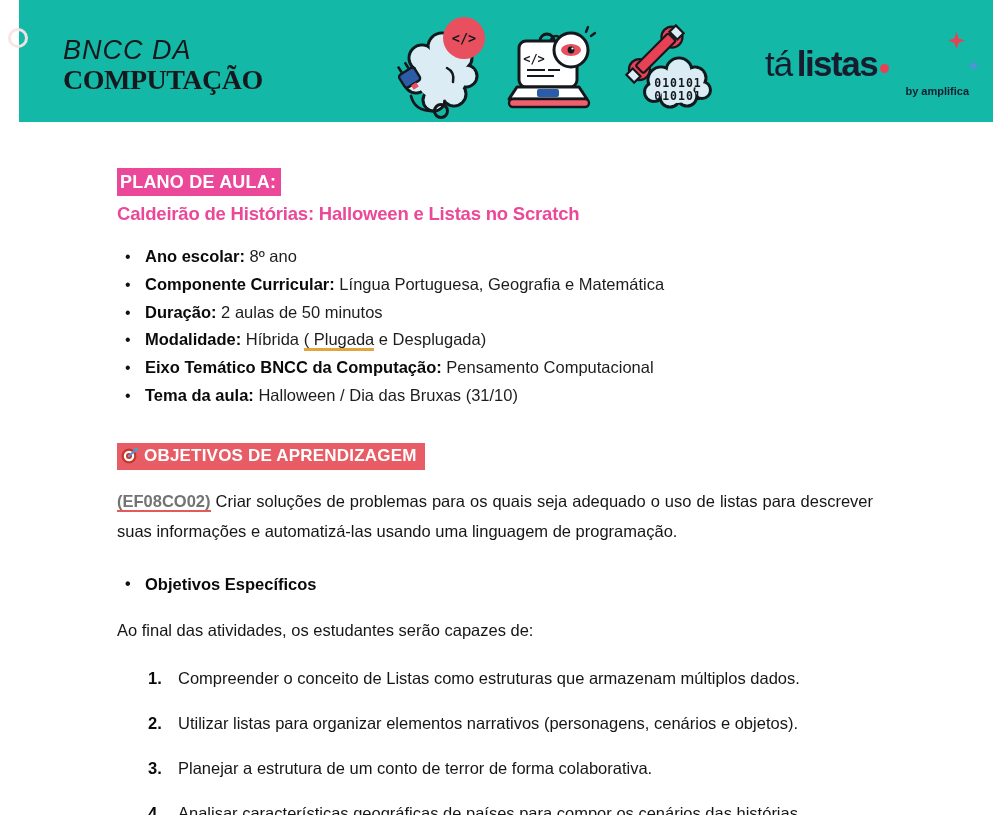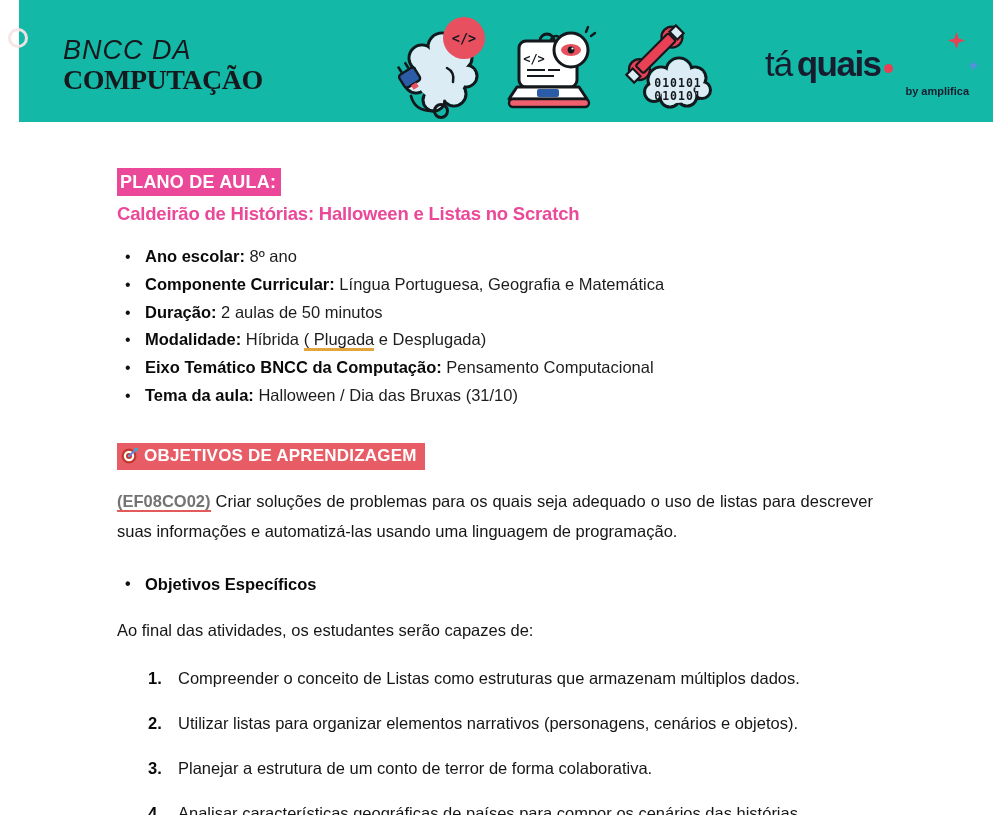--- a/index.html
+++ b/index.html
@@ -192,21 +192,21 @@
       <circle cx="33" cy="68" r="7.9"></circle>
         <circle cx="56" cy="62" r="17"></circle>
     </g>
     <text x="57" y="63" text-anchor="middle" font-family="DejaVu Sans Mono, monospace" font-size="11.5" font-weight="bold" letter-spacing="1" fill="#14181d">010101</text>
     <text x="57" y="76" text-anchor="middle" font-family="DejaVu Sans Mono, monospace" font-size="11.5" font-weight="bold" letter-spacing="1" fill="#14181d">010101</text>
   </svg>
 
   <div class="tapronto">
     <div class="tapronto-row">
       <span class="ta-text">tá</span>
-      <span class="pronto-text">quais</span><span class="red-dot"></span>
+      <span class="pronto-text">listas</span><span class="red-dot"></span>
       <svg class="spark spark-red" width="17" height="17" viewBox="0 0 16 16">
           <polygon points="8,0 10,6 16,8 10,10 8,16 6,10 0,8 6,6" fill="#e84055"></polygon>
         </svg>
       <svg class="spark spark-blue" width="11" height="11" viewBox="0 0 16 16">
           <polygon points="8,0 10,6 16,8 10,10 8,16 6,10 0,8 6,6" fill="#5b8ee0"></polygon>
         </svg>
     </div>
     <div class="by-amplifica">by amplifica</div>
   </div>
 </div>

